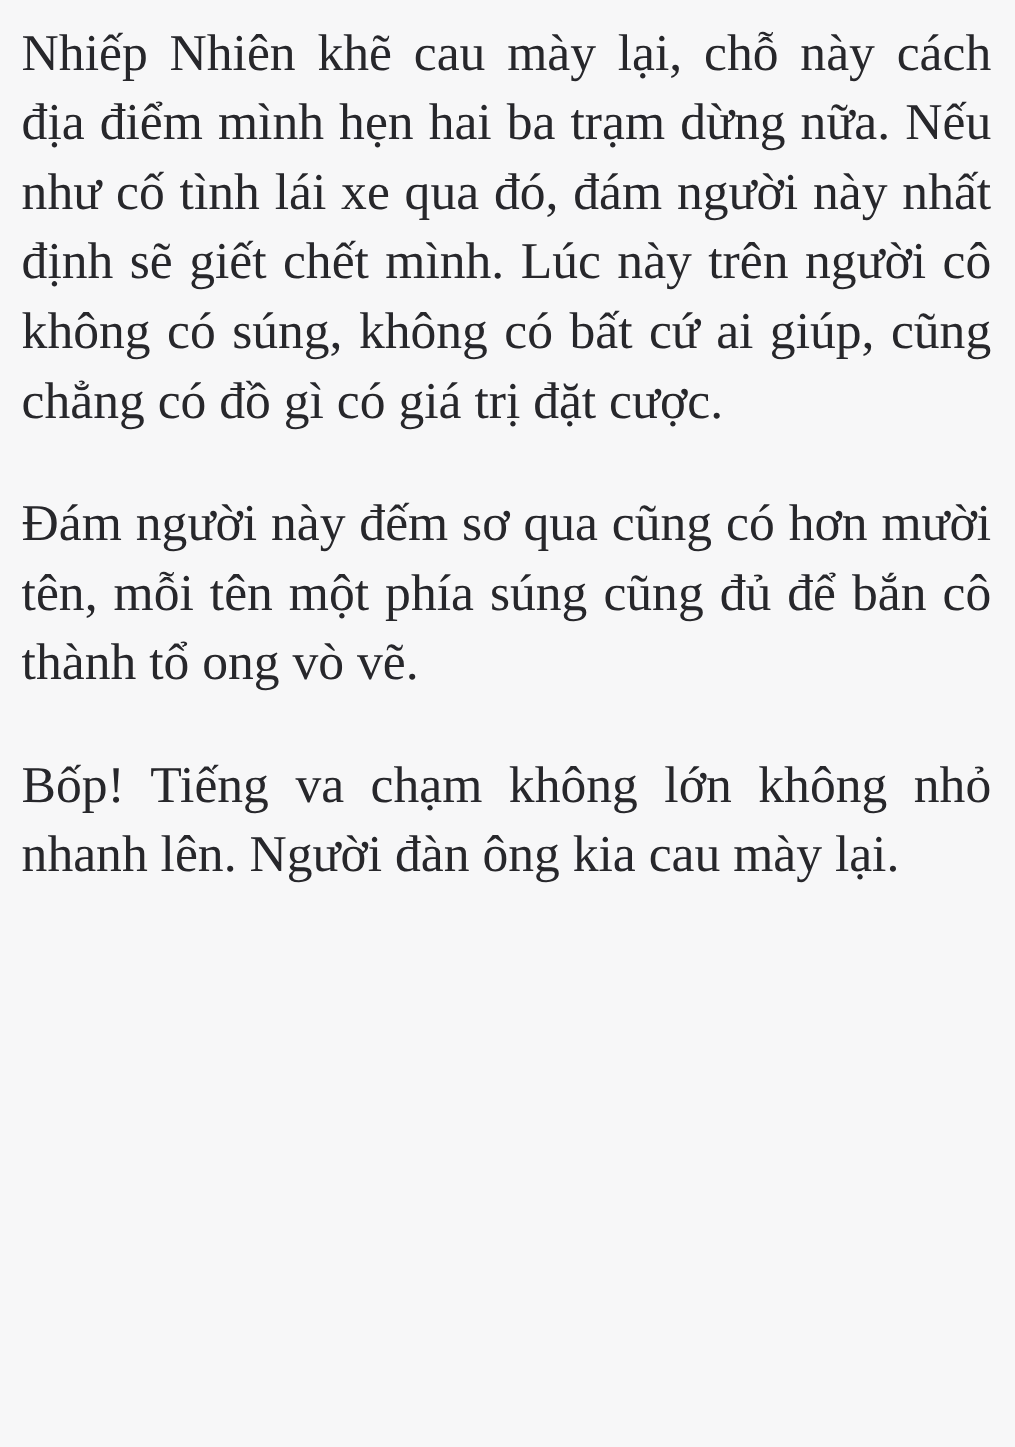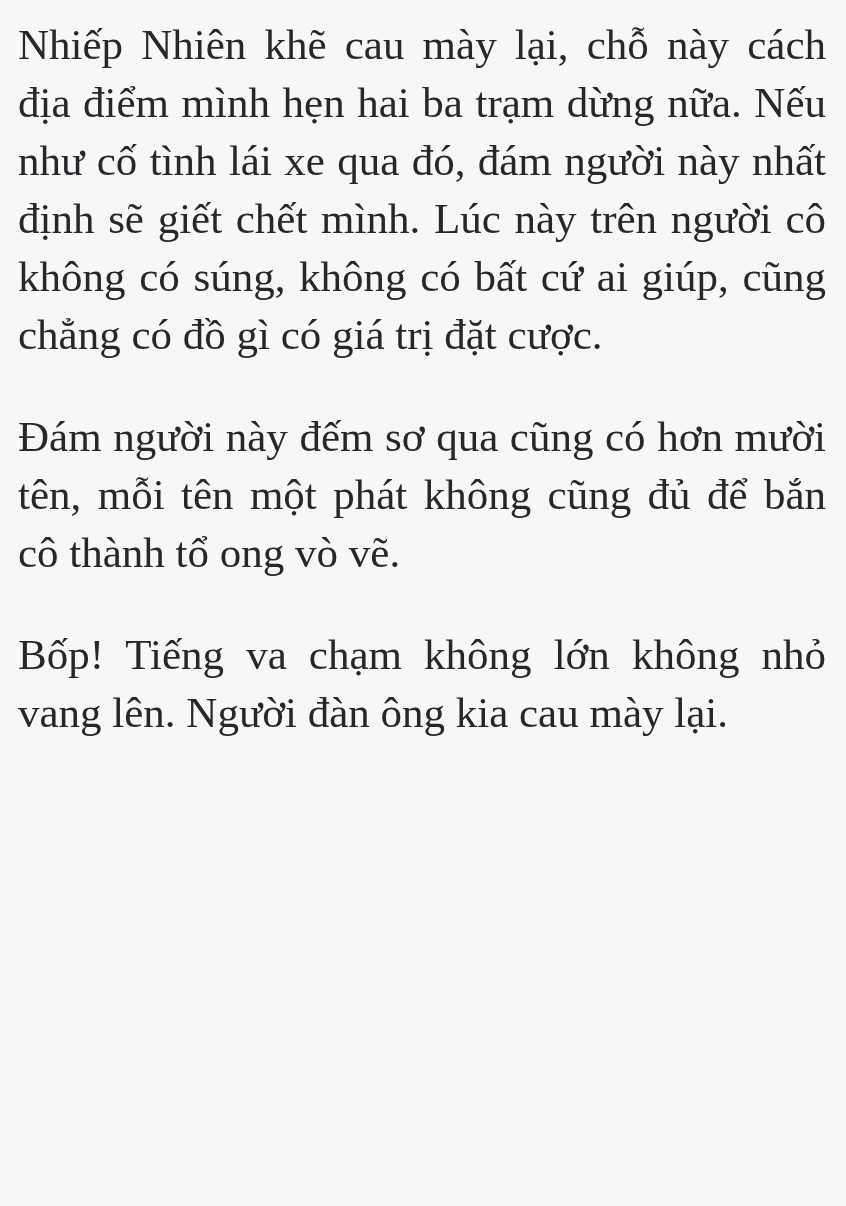--- a/index.html
+++ b/index.html
@@ -31,16 +31,16 @@
   .text-content p:last-child {
     margin-bottom: 0;
   }
 </style>
 </head>
 <body>
 
 <main class="reader">
   <article class="text-content">
     <p>Nhiếp Nhiên khẽ cau mày lại, chỗ này cách địa điểm mình hẹn hai ba trạm dừng nữa. Nếu như cố tình lái xe qua đó, đám người này nhất định sẽ giết chết mình. Lúc này trên người cô không có súng, không có bất cứ ai giúp, cũng chẳng có đồ gì có giá trị đặt cược.</p>
-    <p>Đám người này đếm sơ qua cũng có hơn mười tên, mỗi tên một phát không cũng đủ để bắn cô thành tổ ong vò vẽ.</p>
-    <p>Bốp! Tiếng va chạm không lớn không nhỏ vang lên. Người đàn ông kia cau mày lại.</p>
+    <p>Đám người này đếm sơ qua cũng có hơn mười tên, mỗi tên một phía súng cũng đủ để bắn cô thành tổ ong vò vẽ.</p>
+    <p>Bốp! Tiếng va chạm không lớn không nhỏ nhanh lên. Người đàn ông kia cau mày lại.</p>
   </article>
 </main>
 
 </body></html>

